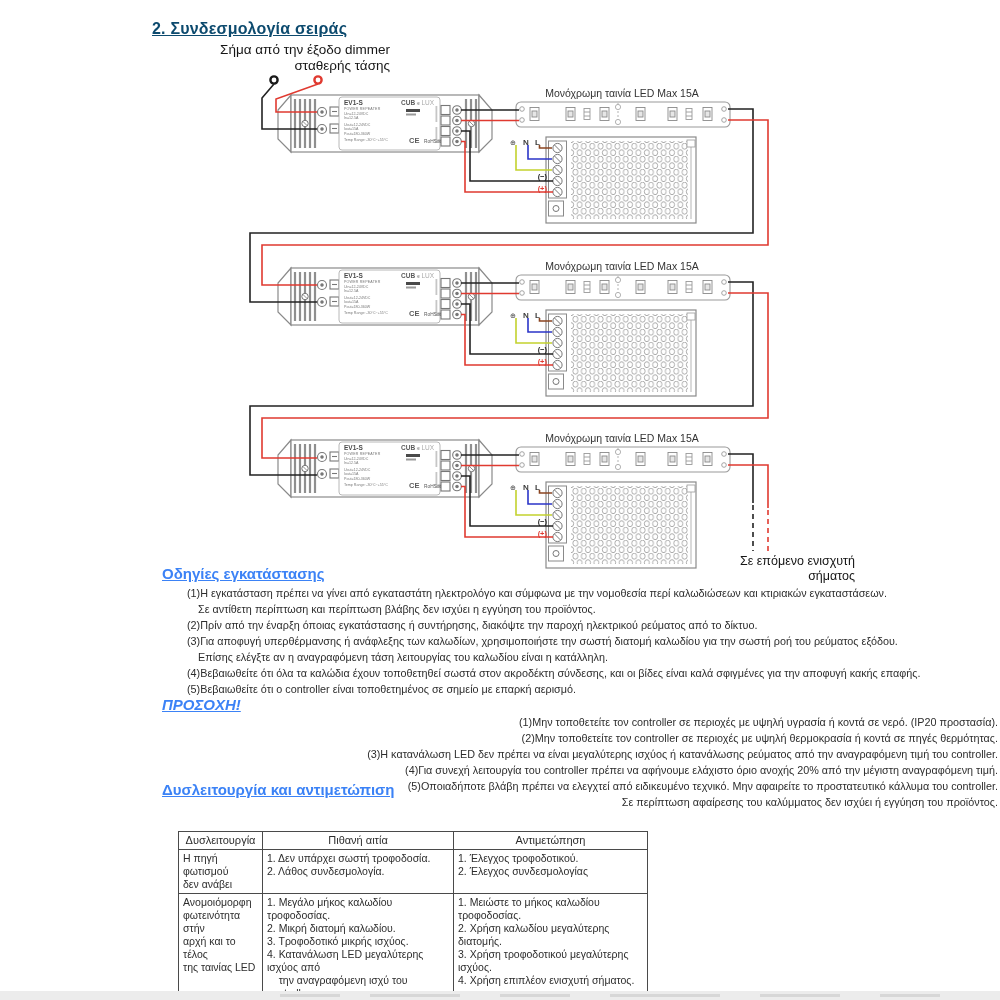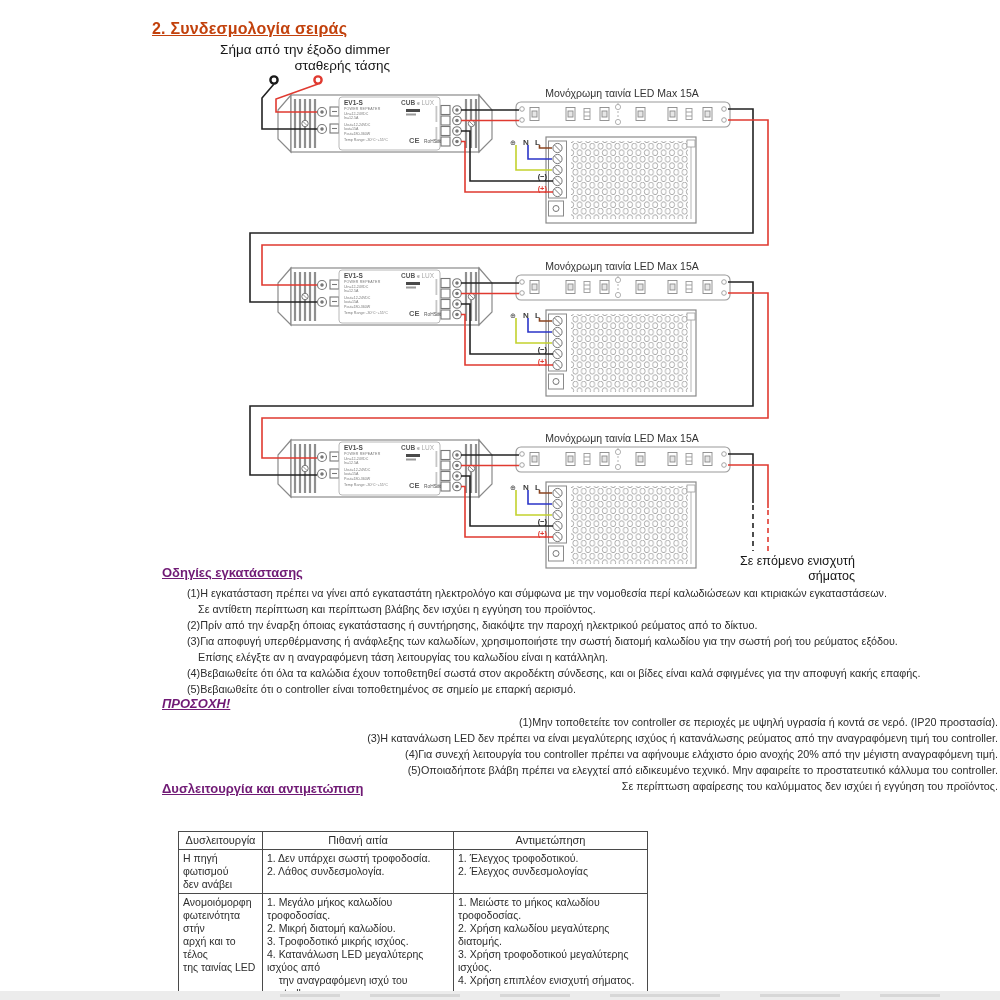--- a/index.html
+++ b/index.html
@@ -1,26 +1,26 @@
 <!DOCTYPE html>
 <html><head>
 <meta charset="utf-8">
 <style>
   html,body{margin:0;padding:0;}
   body{width:1000px;height:1000px;position:relative;background:#fff;
        font-family:"Liberation Sans","DejaVu Sans",sans-serif;color:#2e2e2e;overflow:hidden;}
   .abs{position:absolute;}
-  #page-title{left:152px;top:20px;font-size:16px;font-weight:bold;color:#c2410c;
+  #page-title{left:152px;top:20px;font-size:16px;font-weight:bold;color:#0c4a6e;
        text-decoration:underline;letter-spacing:.2px;}
   #signal-source{left:150px;top:42px;width:240px;text-align:right;font-size:13.5px;
        color:#161616;line-height:1.18;white-space:pre-line;}
   #next-amp{left:685px;top:554px;width:170px;text-align:right;font-size:12.5px;
        color:#161616;line-height:1.18;white-space:pre-line;}
   svg#diagram{left:0;top:0;}
-  .section-h{font-size:13px;font-weight:bold;color:#701a75;text-decoration:underline;}
+  .section-h{font-size:15px;font-weight:bold;color:#3b82f6;text-decoration:underline;}
   #install-h{left:162px;top:565px;}
   #install-list{left:168px;top:585px;width:830px;font-size:10.8px;line-height:16px;color:#2d2d2d;margin-left:19px;}
   #caution-h{left:162px;top:696px;font-style:italic;}
   #caution-list{left:168px;top:714px;width:830px;font-size:10.8px;line-height:16px;color:#2d2d2d;text-align:right;}
   .cont{padding-left:11px;}
   #ts-h{left:162px;top:781px;}
   table#ts-table{position:absolute;left:178px;top:831px;border-collapse:collapse;
        font-size:10.5px;color:#2d2d2d;table-layout:fixed;}
   #ts-table th,#ts-table td{border:1px solid #4a4a4a;vertical-align:top;
        padding:2px 4px;white-space:pre-wrap;line-height:13px;}
@@ -233,20 +233,21 @@
   <div>(2)Πρίν από την έναρξη όποιας εγκατάστασης ή συντήρησης, διακόψτε την παροχή ηλεκτρικού ρεύματος από το δίκτυο.</div>
   <div>(3)Για αποφυγή υπερθέρμανσης ή ανάφλεξης των καλωδίων, χρησιμοποιήστε την σωστή διατομή καλωδίου για την σωστή ροή του ρεύματος  εξόδου.</div>
   <div class="cont">Επίσης ελέγξτε αν η αναγραφόμενη τάση λειτουργίας του καλωδίου είναι η κατάλληλη.</div>
   <div>(4)Βεβαιωθείτε ότι όλα τα καλώδια έχουν τοποθετηθεί σωστά στον ακροδέκτη σύνδεσης, και οι βίδες είναι καλά σφιγμένες για την αποφυγή κακής επαφής.</div>
   <div>(5)Βεβαιωθείτε ότι ο controller είναι τοποθετημένος σε σημείο με επαρκή αερισμό.</div>
 </div>
 
 <div class="abs section-h" id="caution-h">ΠΡΟΣΟΧΗ!</div>
 <div class="abs" id="caution-list">
   <div>(1)Μην τοποθετείτε τον controller σε περιοχές με υψηλή υγρασία ή κοντά σε νερό. (IP20 προστασία).</div>
+  <div>(2)Μην τοποθετείτε τον controller σε περιοχές με υψηλή θερμοκρασία ή κοντά σε πηγές θερμότητας.</div>
   <div>(3)Η κατανάλωση LED δεν πρέπει να είναι μεγαλύτερης ισχύος ή κατανάλωσης ρεύματος από την αναγραφόμενη τιμή του controller.</div>
   <div>(4)Για συνεχή λειτουργία του controller πρέπει να αφήνουμε ελάχιστο όριο ανοχής 20% από την μέγιστη αναγραφόμενη τιμή.</div>
   <div>(5)Οποιαδήποτε βλάβη πρέπει να ελεγχτεί από ειδικευμένο τεχνικό. Μην αφαιρείτε το προστατευτικό κάλλυμα του controller.</div>
   <div class="cont">Σε περίπτωση αφαίρεσης του καλύμματος δεν ισχύει ή εγγύηση του προϊόντος.</div>
 </div>
 
 <div class="abs section-h" id="ts-h">Δυσλειτουργία και αντιμετώπιση</div>
 <table id="ts-table">
   <colgroup>
       <col style="width:84px">

